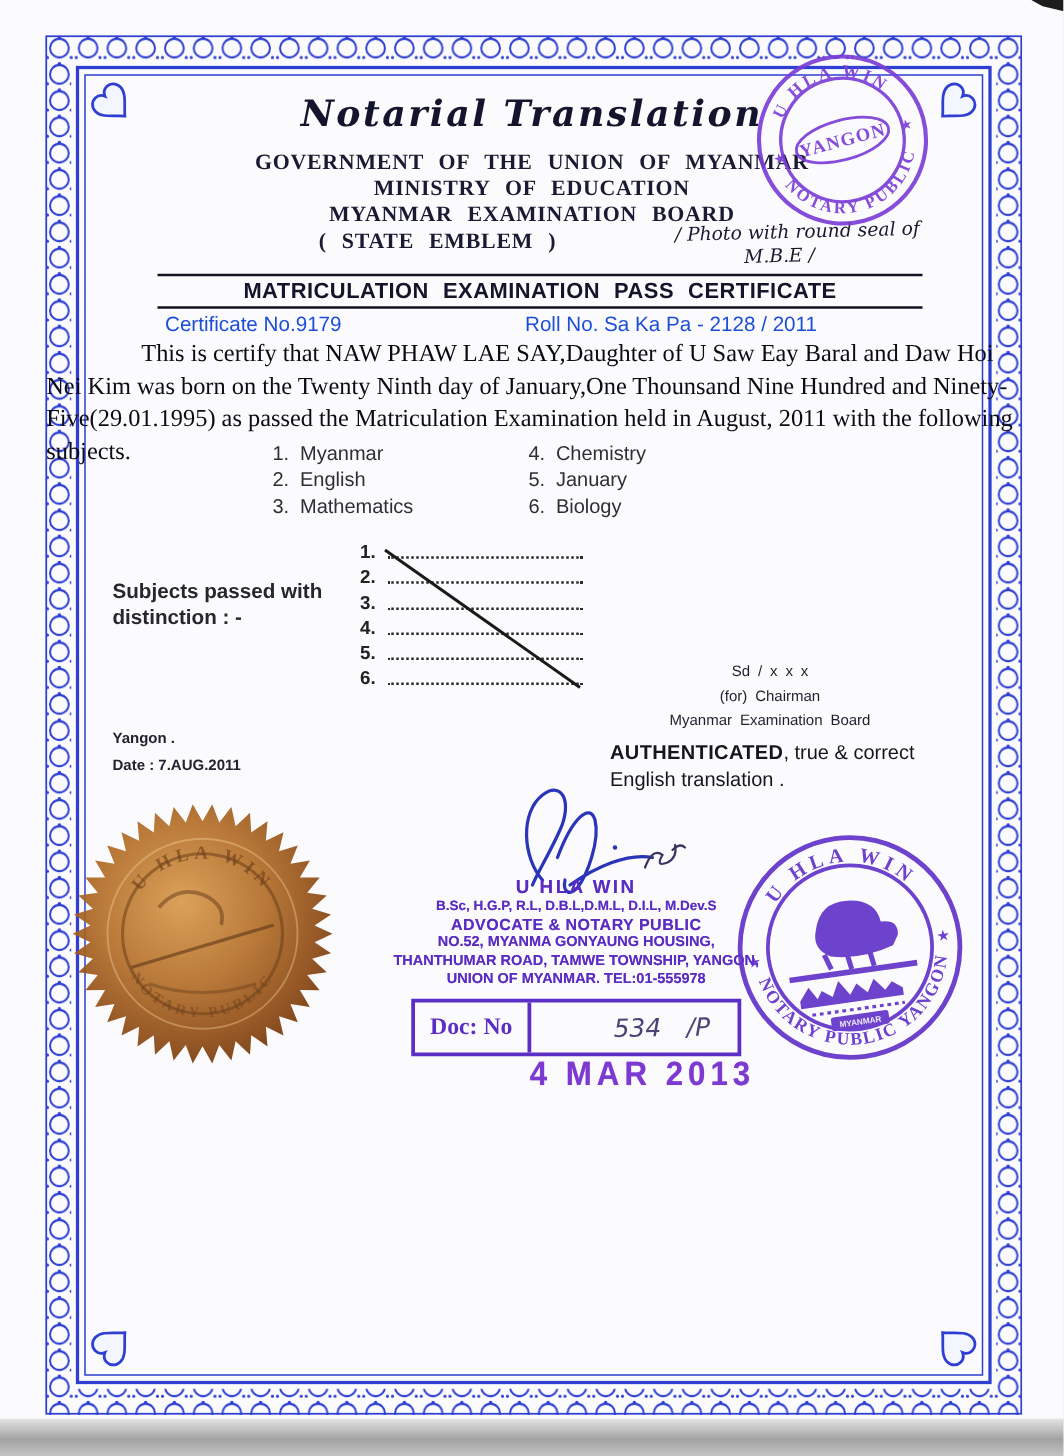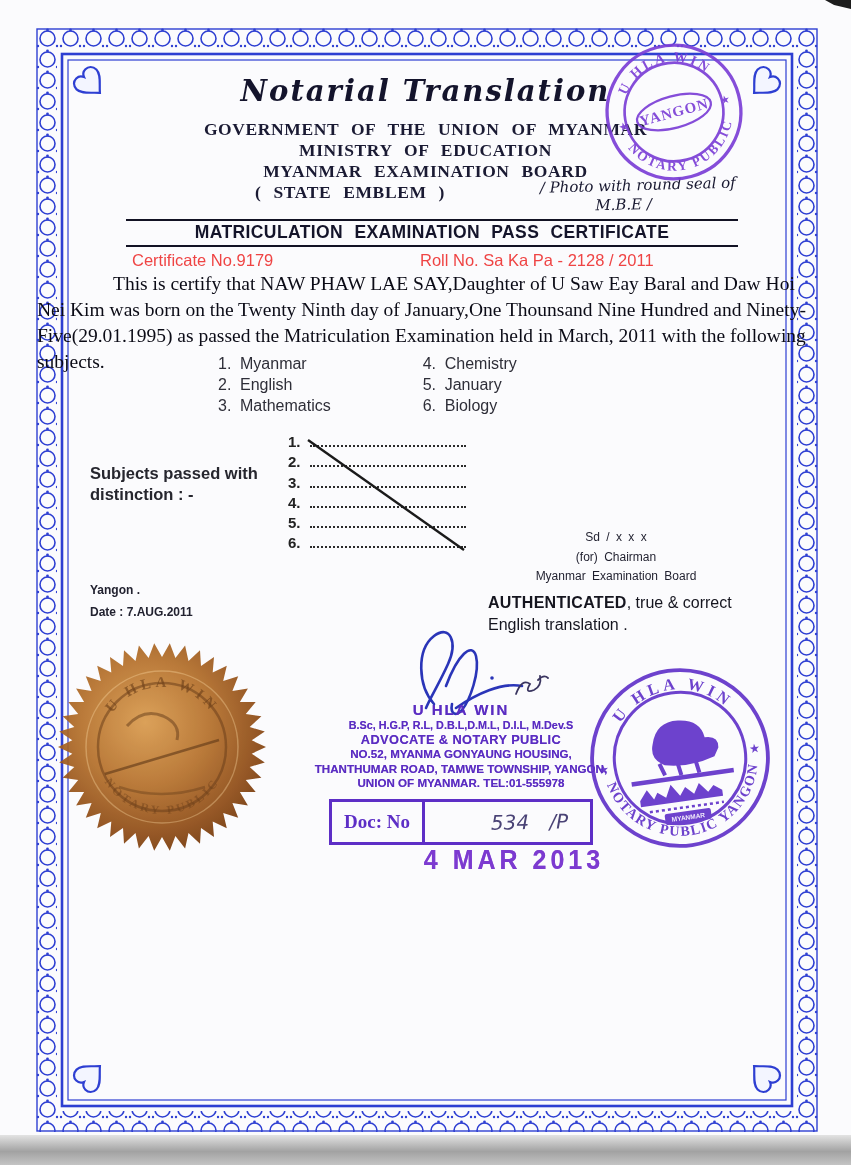--- a/index.html
+++ b/index.html
@@ -19,21 +19,21 @@
           font-size:17.5px;letter-spacing:.6px;word-spacing:7px;}
   .t-gov{top:119px;} .t-min{top:140px;} .t-board{top:161px;}
   .t-emblem{top:182px;width:700px;}
   .photo-note{top:176px;left:540px;width:215px;font-family:"DejaVu Serif",serif;font-style:italic;
               font-size:15px;color:#181830;transform:rotate(-1.5deg);line-height:19px;}
   .photo-note .l2{margin-left:55px;}
 
   .heading-block{top:219px;left:126px;width:612px;border-top:2.5px solid #121224;}
   .heading-title{font-family:Liberation Sans, sans-serif;font-weight:700;font-size:17.5px;letter-spacing:.4px;
                  word-spacing:6px;text-align:center;color:#14142a;padding:1px 0 2px;border-bottom:2.5px solid #121224;}
-  .cert-row{position:relative;height:24px;font-size:16.5px;color:#ef4444;}
+  .cert-row{position:relative;height:24px;font-size:16.5px;color:#1d4ed8;}
   .cert-no{position:absolute;left:6px;top:4px;}
   .roll-no{position:absolute;left:294px;top:4px;}
 
   .paragraph{top:271px;left:37px;width:778px;font-family:"Liberation Serif",serif;font-size:19.5px;
              line-height:26px;color:#0b0b16;text-indent:76px;}
 
   .subjects{top:353px;left:218px;width:320px;font-size:16px;color:#2e2e38;}
   .subj-cols{display:flex;}
   .subj-col{line-height:21px;}
   .subj-col.c2{margin-left:92px;}
@@ -110,21 +110,21 @@
   </div>
 
   <div class="abs heading-block">
     <div class="heading-title">MATRICULATION EXAMINATION PASS CERTIFICATE</div>
     <div class="cert-row">
       <span class="cert-no">Certificate No.9179</span>
       <span class="roll-no">Roll No. Sa Ka Pa - 2128 / 2011</span>
     </div>
   </div>
 
-  <div class="abs paragraph">This is certify that NAW PHAW LAE SAY,Daughter of U Saw Eay Baral and Daw Hoi Nei Kim was born on the Twenty Ninth day of January,One Thounsand Nine Hundred and Ninety-Five(29.01.1995) as passed the Matriculation Examination held in March, 2011 with the following subjects.</div>
+  <div class="abs paragraph">This is certify that NAW PHAW LAE SAY,Daughter of U Saw Eay Baral and Daw Hoi Nei Kim was born on the Twenty Ninth day of January,One Thounsand Nine Hundred and Ninety-Five(29.01.1995) as passed the Matriculation Examination held in August, 2011 with the following subjects.</div>
 
   <div class="abs subjects">
     <div class="subj-cols">
       <div class="subj-col c1">
         <div><span class="n">1.</span><span>Myanmar</span></div>
         <div><span class="n">2.</span><span>English</span></div>
         <div><span class="n">3.</span><span>Mathematics</span></div>
       </div>
       <div class="subj-col c2">
         <div><span class="n">4.</span><span>Chemistry</span></div>

